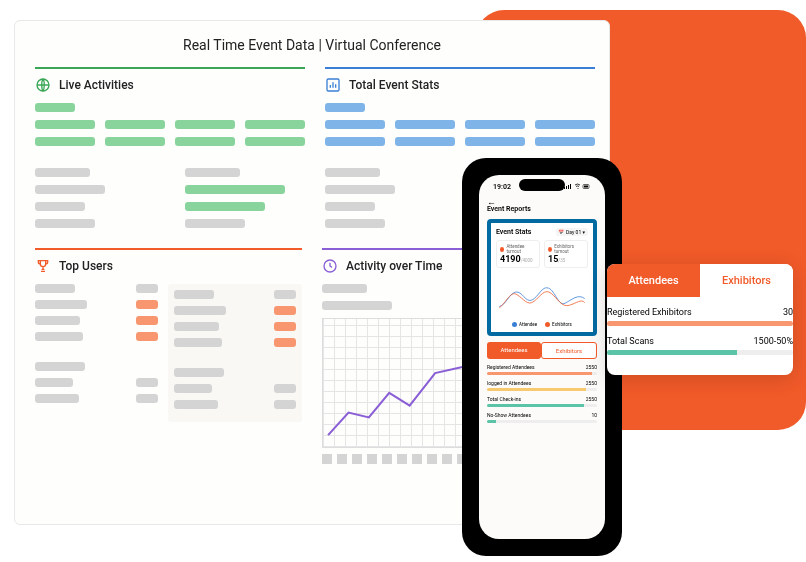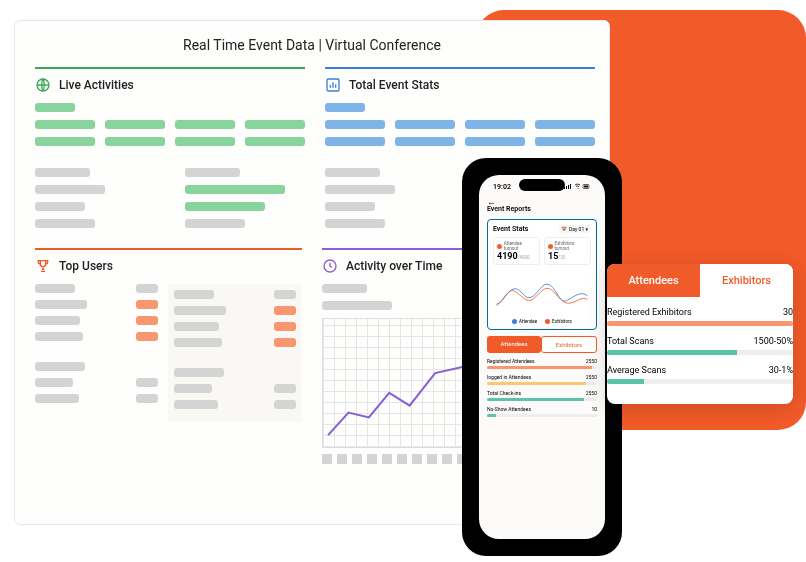--- a/index.html
+++ b/index.html
@@ -29,21 +29,21 @@
 .grid-bg{position:absolute;inset:0;background-image:repeating-linear-gradient(0deg,#e5e5e5 0,#e5e5e5 1px,transparent 1px,transparent 11px),repeating-linear-gradient(90deg,#e5e5e5 0,#e5e5e5 1px,transparent 1px,transparent 11px);}
 .chart-area svg{position:absolute;inset:0;width:100%;height:100%;}
 .sq-row{display:flex;gap:5px;margin-top:6px;}
 .sq{width:10px;height:10px;background:#d4d4d4;}
 .phone{position:absolute;top:158px;left:462px;width:160px;height:398px;background:#000;border-radius:24px;padding:17px;}
 .phone-screen{width:100%;height:100%;background:#fcfbf9;border-radius:20px;position:relative;overflow:hidden;padding:6px 8px;font-size:6px;}
 .notch{position:absolute;top:4px;left:50%;transform:translateX(-50%);width:46px;height:12px;background:#000;border-radius:8px;}
 .statusbar{display:flex;justify-content:space-between;font-size:7px;font-weight:600;padding:2px 6px;}
 .phone-title{text-align:left;font-size:7px;font-weight:600;margin-top:10px;}
 .back-arrow{position:absolute;top:22px;left:8px;font-size:9px;}
-.phone-section{background:#fff;border:1px solid #0369a1;border-radius:4px;padding:5px;margin-top:6px;}
+.phone-section{background:#fff;border:4px solid #0369a1;border-radius:4px;padding:5px;margin-top:6px;}
 .ps-head{display:flex;justify-content:space-between;align-items:center;margin-bottom:4px;}
 .ps-title{font-size:7px;font-weight:600;}
 .day-pill{font-size:5px;background:#f5f5f5;padding:1px 3px;border-radius:2px;}
 .stat-boxes{display:flex;gap:4px;}
 .stat-box{flex:1;border:1px solid #eee;border-radius:3px;padding:3px;}
 .stat-label{font-size:4.5px;color:#666;display:flex;align-items:center;gap:2px;}
 .stat-val{font-size:9px;font-weight:700;}
 .stat-sub{font-size:4.5px;color:#aaa;}
 .dot{width:5px;height:5px;border-radius:50%;display:inline-block;}
 .dot.or{background:#f15a29;}
@@ -421,23 +421,14 @@
     </div>
     <div class="pop-metric">
       <div class="pop-mhead">
           <span>Total Scans</span>
           <span>1500-50%</span>
         </div>
       <div class="pop-bar">
           <div class="pop-fill" style="background:#5bc4a8;width:70%"></div>
         </div>
     </div>
-    <div class="pop-metric">
-      <div class="pop-mhead">
-          <span>Average Scans</span>
-          <span>30-1%</span>
-        </div>
-      <div class="pop-bar">
-          <div class="pop-fill" style="background:#5bc4a8;width:20%"></div>
-        </div>
-    </div>
   </div>
 </div>
 
 </body></html>

